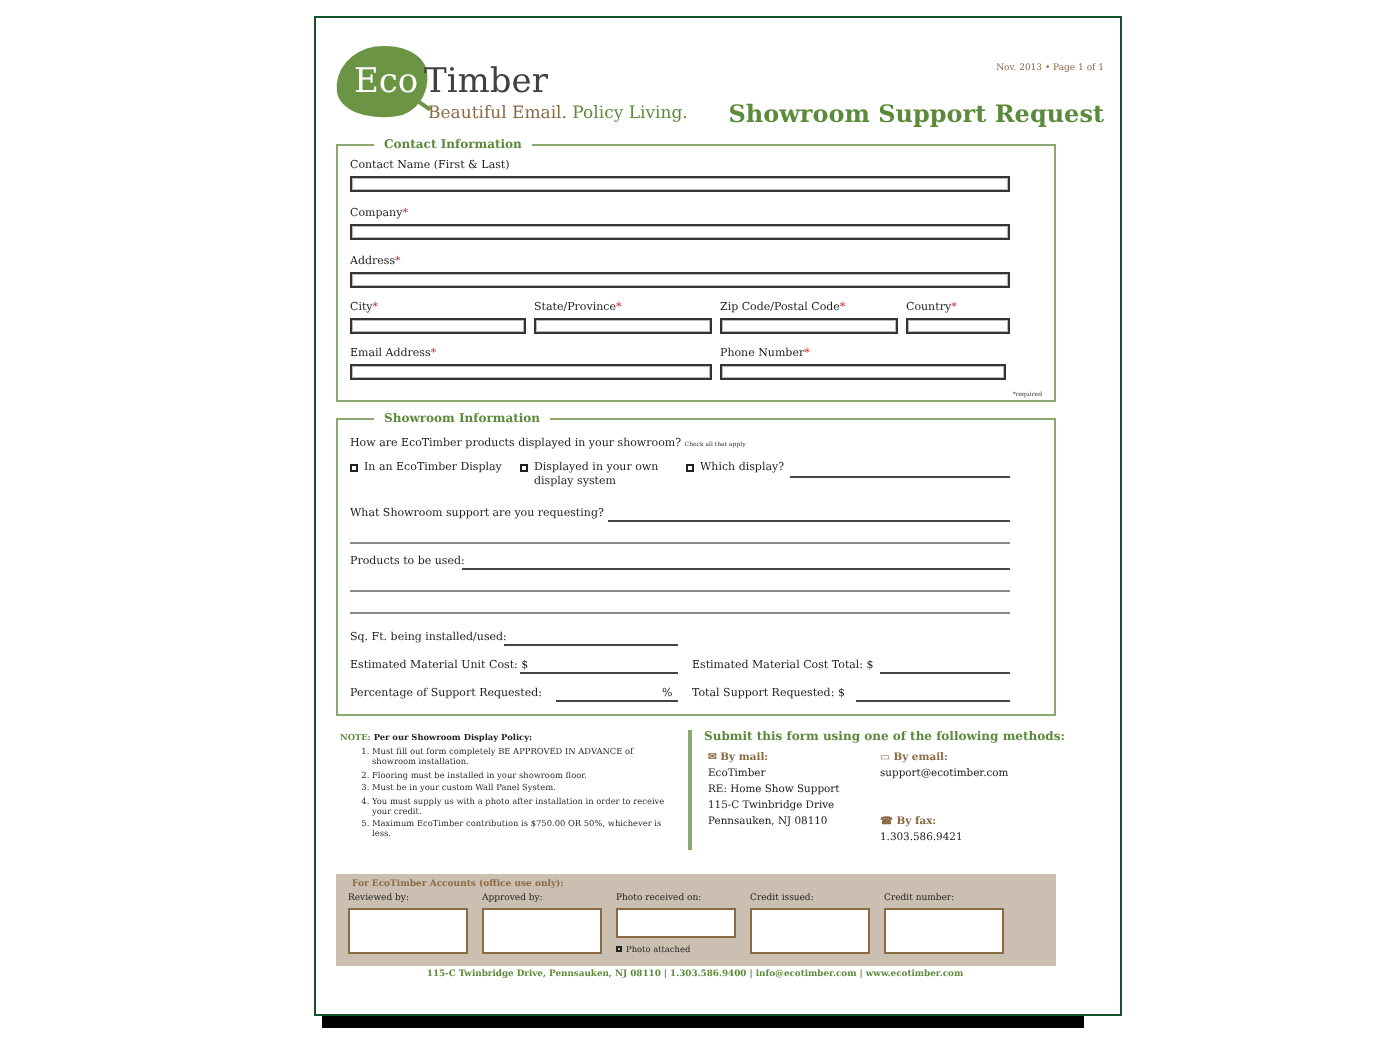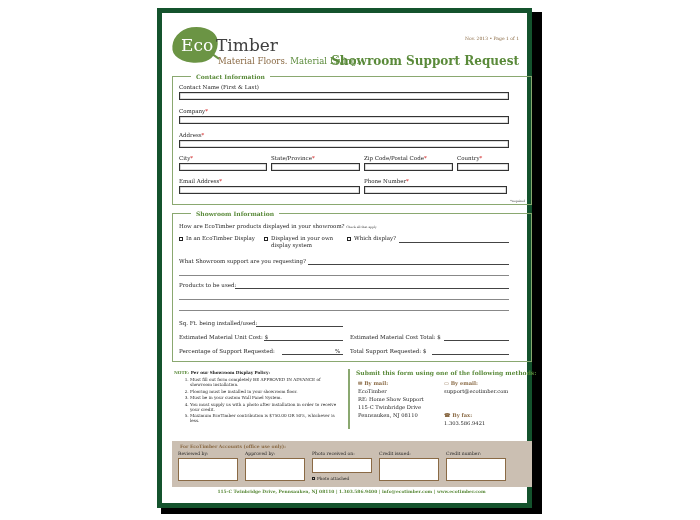--- a/index.html
+++ b/index.html
@@ -1,20 +1,20 @@
 <!DOCTYPE html>
 <html><head>
 <meta charset="utf-8">
 <style>
   html, body { margin:0; padding:0; }
   body { width:700px; height:520px; background:#ffffff; position:relative; overflow:hidden;
          font-family:"DejaVu Serif", serif; color:#2a2a2a; }
   .shadow { position:absolute; left:161px; top:12px; width:381px; height:502px; background:#000; }
-  .page { position:absolute; left:157px; top:8px; width:375px; height:500px; background:#fff;
-          border:5px solid #14532d; box-sizing:border-box; }
+  .page { position:absolute; left:157px; top:8px; width:404px; height:500px; background:#fff;
+          border:1px solid #14532d; box-sizing:border-box; }
   .abs { position:absolute; }
 
   
   .logo { left:10px; top:14px; width:170px; height:40px; }
   .leaf { position:absolute; left:0; top:0; width:46px; height:36px; background:#6b9444;
           border-radius:48% 52% 40% 60% / 55% 45% 55% 45%; transform:rotate(-8deg); }
   .leaf-stem { position:absolute; left:38px; top:28px; width:10px; height:2px; background:#6b9444; transform:rotate(35deg); }
   .logo-eco { position:absolute; left:9px; top:8px; font-size:17px; color:#fff; font-family:"DejaVu Serif", serif; }
   .logo-timber { position:absolute; left:44px; top:8px; font-size:17px; color:#404040; font-family:"DejaVu Serif", serif; }
   .logo-tag1 { position:absolute; left:46px; top:29px; font-size:8.5px; color:#8a6a45; white-space:nowrap; }
@@ -58,22 +58,22 @@
 
 <div class="shadow"></div>
 <div class="page">
 
   <div class="abs logo">
     <div class="leaf"></div>
     <div class="leaf-stem"></div>
     <span class="logo-eco">Eco</span>
     <span class="logo-timber">Timber</span>
     <div class="logo-tag1">
-      <span>Material Floors.</span>
-      <span class="logo-tag2">Material Living.</span>
+      <span>Beautiful Email.</span>
+      <span class="logo-tag2">Policy Living.</span>
     </div>
   </div>
   <div class="abs pageinfo">Nov. 2013 • Page 1 of 1</div>
   <div class="abs title">Showroom Support Request</div>
 
   <div class="section" style="left:10px; top:63px; width:360px; height:129px;">
     <div class="legend">Contact Information</div>
 
     <div class="lbl" style="left:6px; top:7px;">Contact Name (First &amp; Last)</div>
     <div class="inp" style="left:6px; top:15px; width:330px;"></div>

